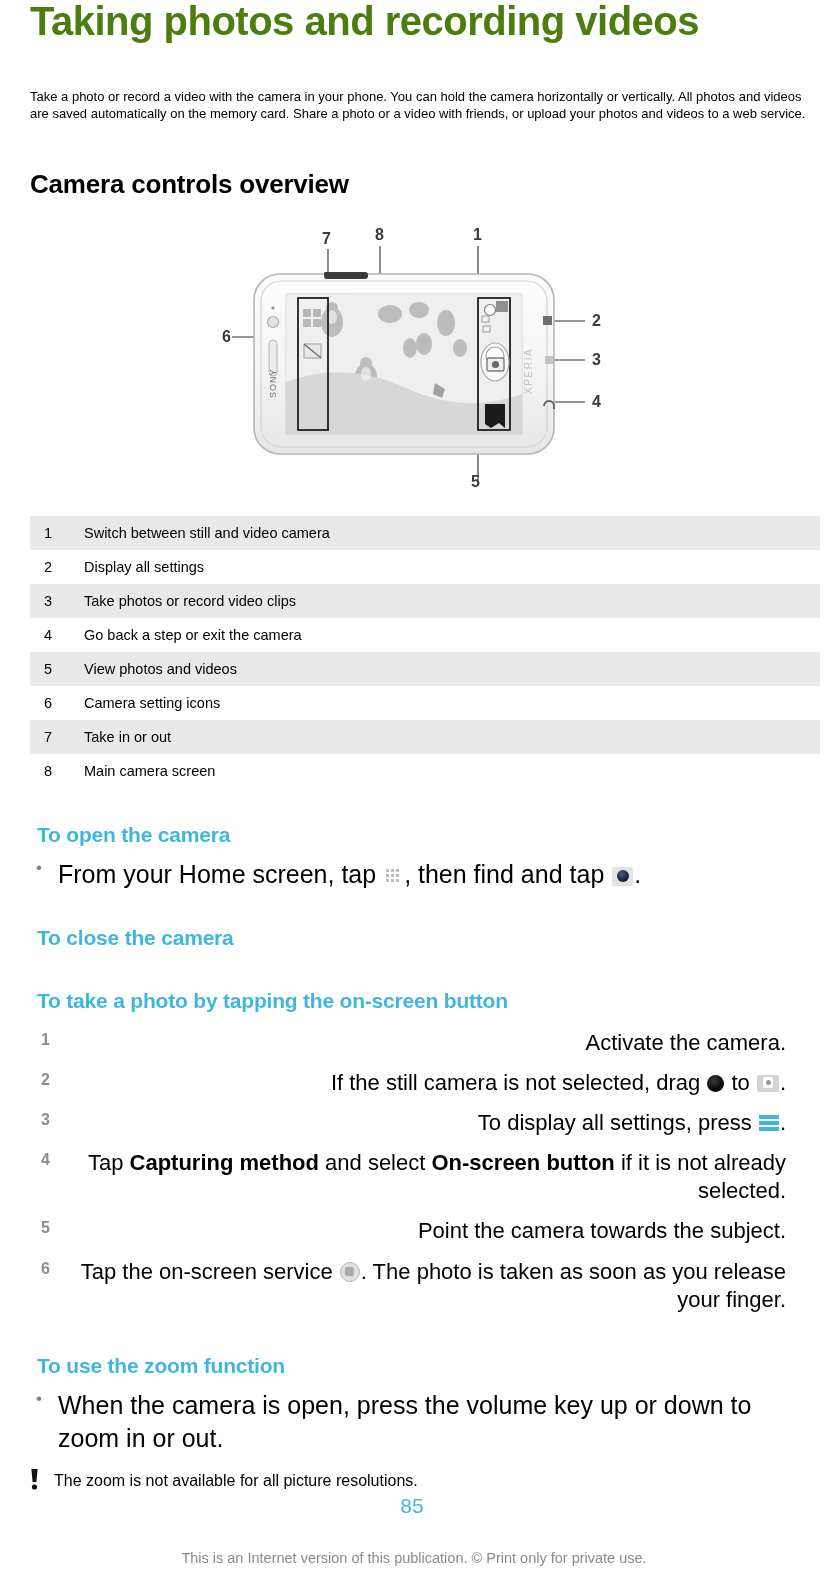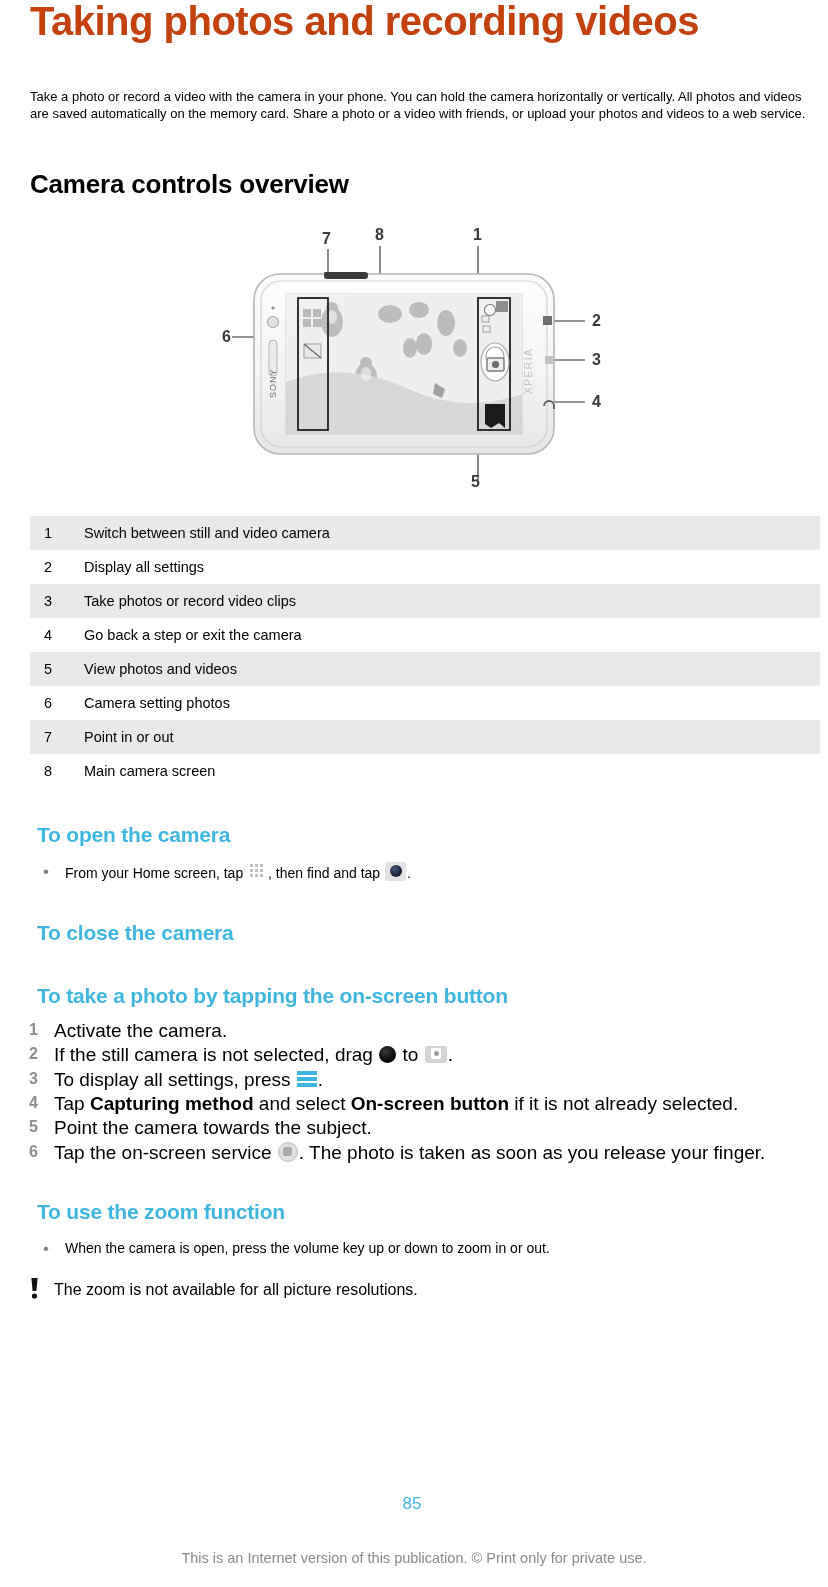--- a/index.html
+++ b/index.html
@@ -18,21 +18,21 @@
   .page {
     position: relative;
     width: 828px;
     height: 1587px;
     box-sizing: border-box;
     padding: 0 30px;
   }
 
   
   .doc-title {
-    color: #c2410c;
+    color: #4d7c0f;
     font-size: 40px;
     font-weight: bold;
     letter-spacing: -0.5px;
     line-height: 1.05;
     margin: 0;
     padding-top: 0px;
   }
 
   
   .intro {
@@ -91,48 +91,49 @@
   }
 
   
   ul.bullets {
     list-style: none;
     margin: 0;
     padding: 0;
   }
   ul.bullets li {
     position: relative;
-    font-size: 14px;
+    font-size: 25px;
     line-height: 1.32;
     padding-left: 24px;
-    margin: 11px;
+    margin: 4px;
   }
   ul.bullets li::before {
     content: "\2022";
     position: absolute;
     left: 2px;
     top: -1px;
     color: #808080;
     font-size: 17px;
   }
 
   
   ol.steps {
     list-style: none;
     margin: 0;
     padding: 0;
     counter-reset: stp;
   }
   ol.steps li {
     position: relative;
     counter-increment: stp;
-    font-size: 19px;
+    font-size: 22px;
     line-height: 1.28;
     padding-left: 24px;
-    margin: 0;
+    margin: 12px;
+    text-align: right;
   }
   ol.steps li::before {
     content: counter(stp);
     position: absolute;
     left: -1px;
     top: 1px;
     color: #8c8c8c;
     font-size: 16px;
     font-weight: bold;
   }
@@ -249,21 +250,21 @@
   }
   .bold-ui { font-weight: bold; }
 
   
   .page-number {
     position: absolute;
     left: 0; right: 4px;
     top: 1494px;
     text-align: center;
     color: #3fb6df;
-    font-size: 17px;
+    font-size: 21px;
   }
   .footer-note {
     position: absolute;
     left: 0; right: 0;
     top: 1550px;
     text-align: center;
     color: #8a8a8a;
     font-size: 14.5px;
   }
 </style>
@@ -425,25 +426,25 @@
       <tr class="even">
         <td class="num">4</td>
         <td class="desc">Go back a step or exit the camera</td>
       </tr>
       <tr class="odd">
         <td class="num">5</td>
         <td class="desc">View photos and videos</td>
       </tr>
       <tr class="even">
         <td class="num">6</td>
-        <td class="desc">Camera setting photos</td>
+        <td class="desc">Camera setting icons</td>
       </tr>
       <tr class="odd">
         <td class="num">7</td>
-        <td class="desc">Point in or out</td>
+        <td class="desc">Take in or out</td>
       </tr>
       <tr class="even">
         <td class="num">8</td>
         <td class="desc">Main camera screen</td>
       </tr>
     </tbody>
   </table>
 
   <h3 class="blue-h">To open the camera</h3>
   <ul class="bullets">

